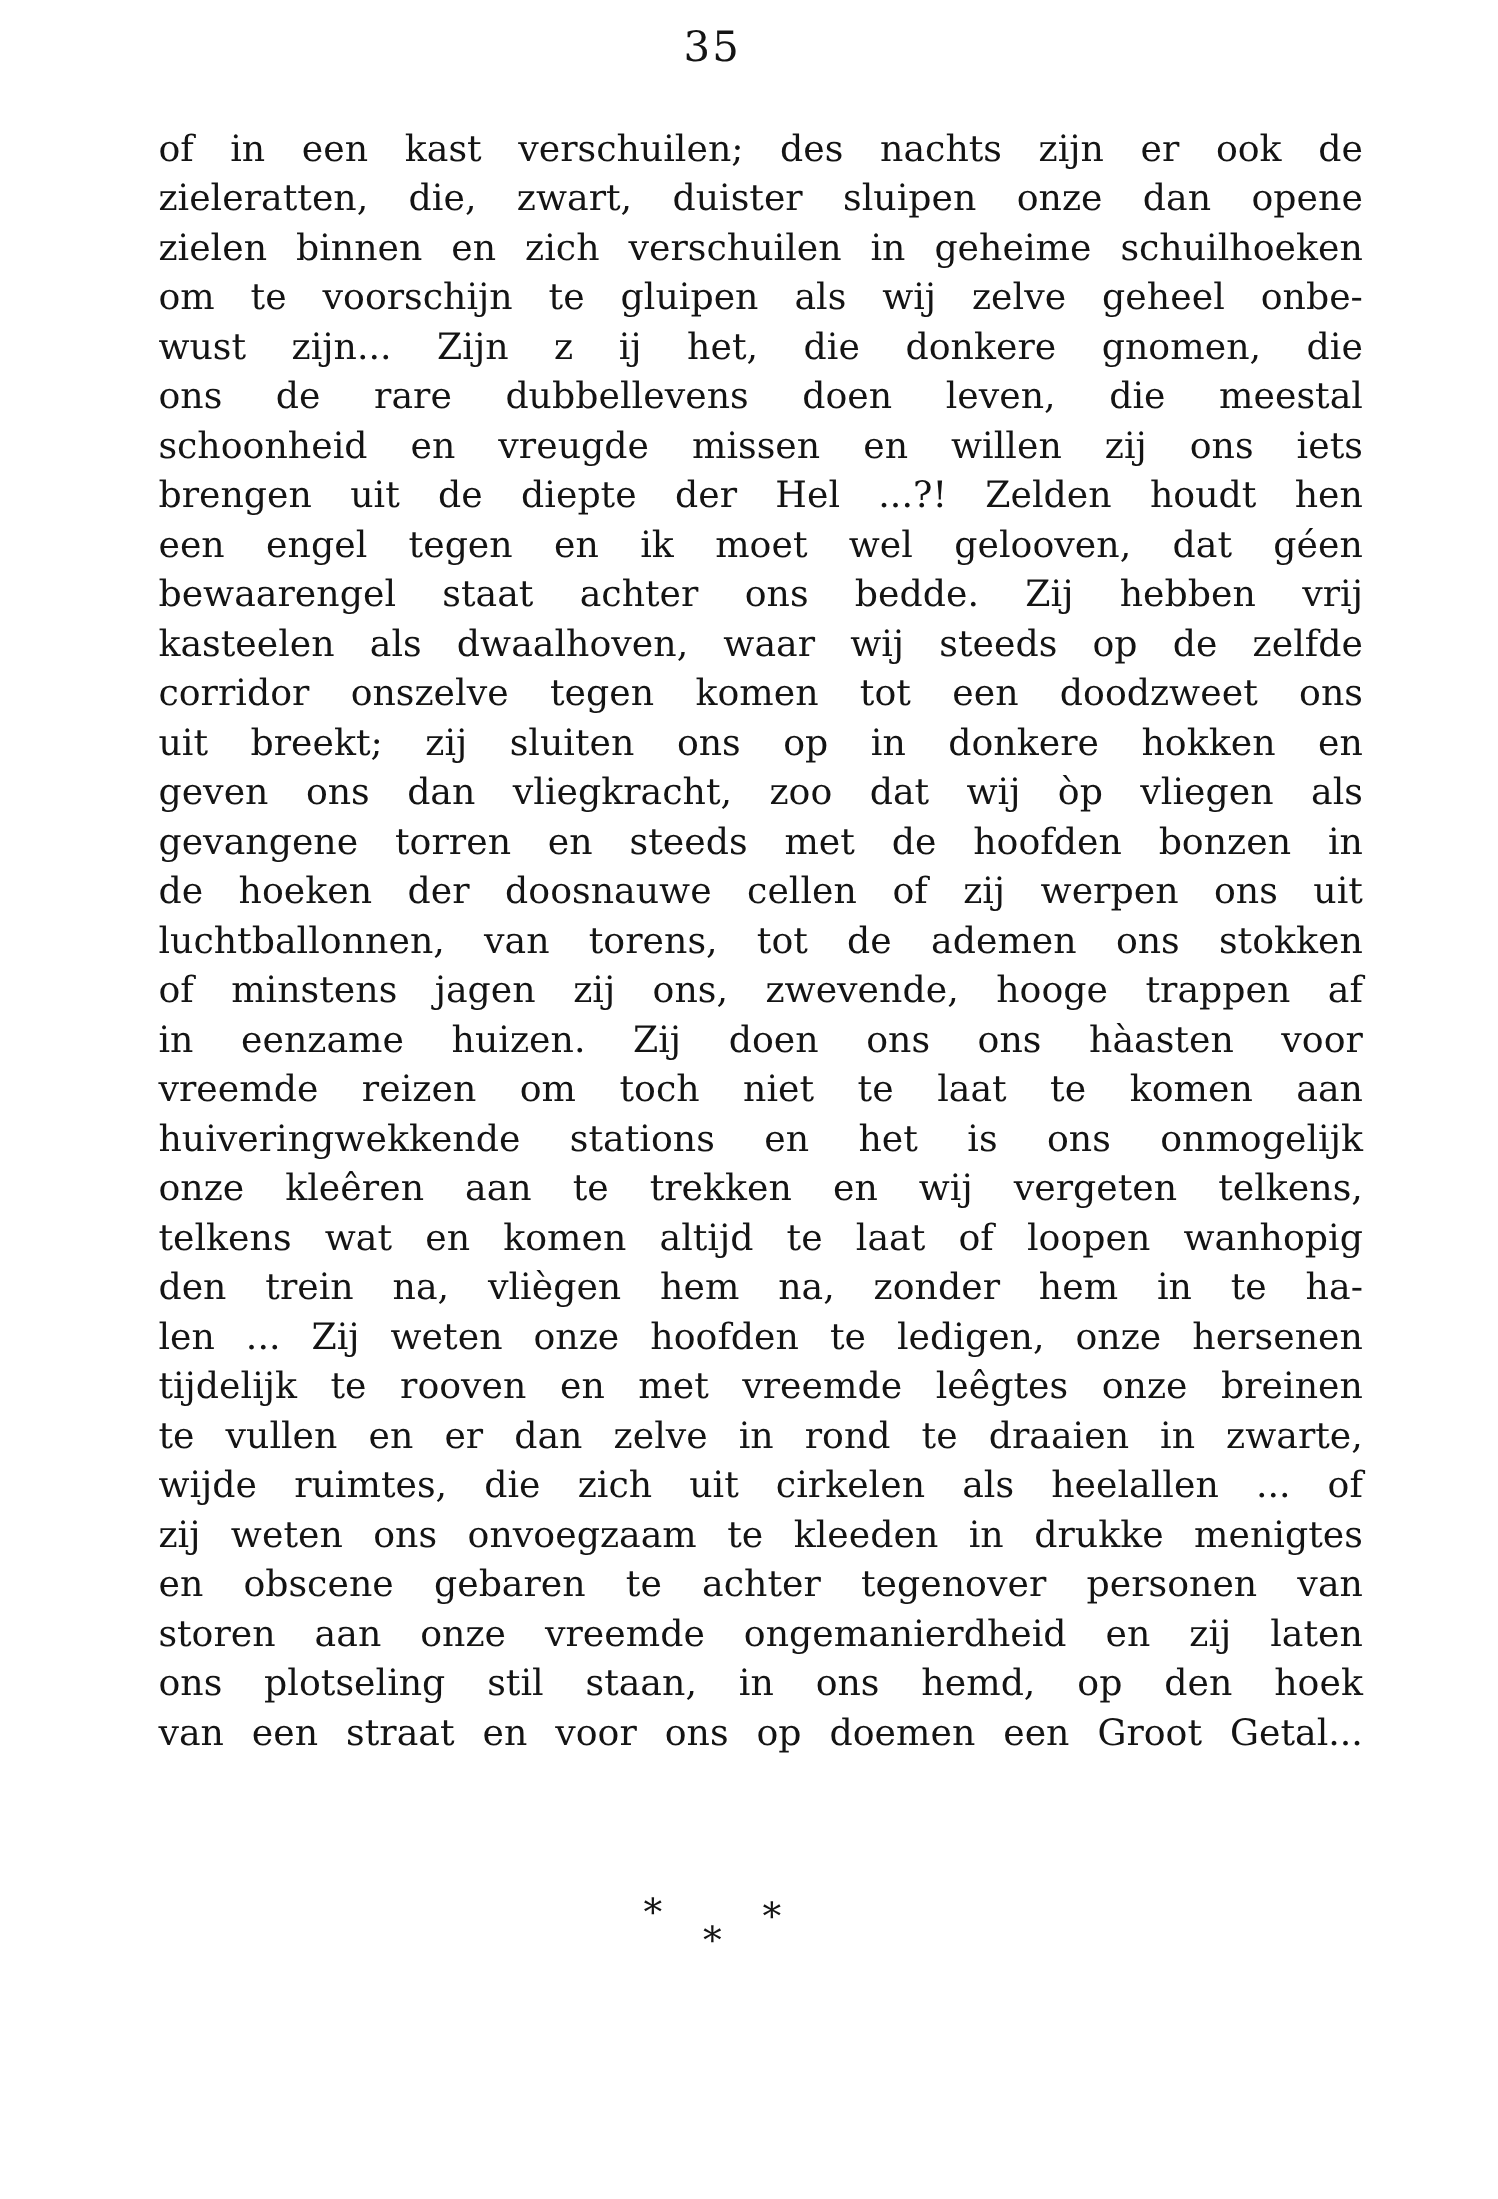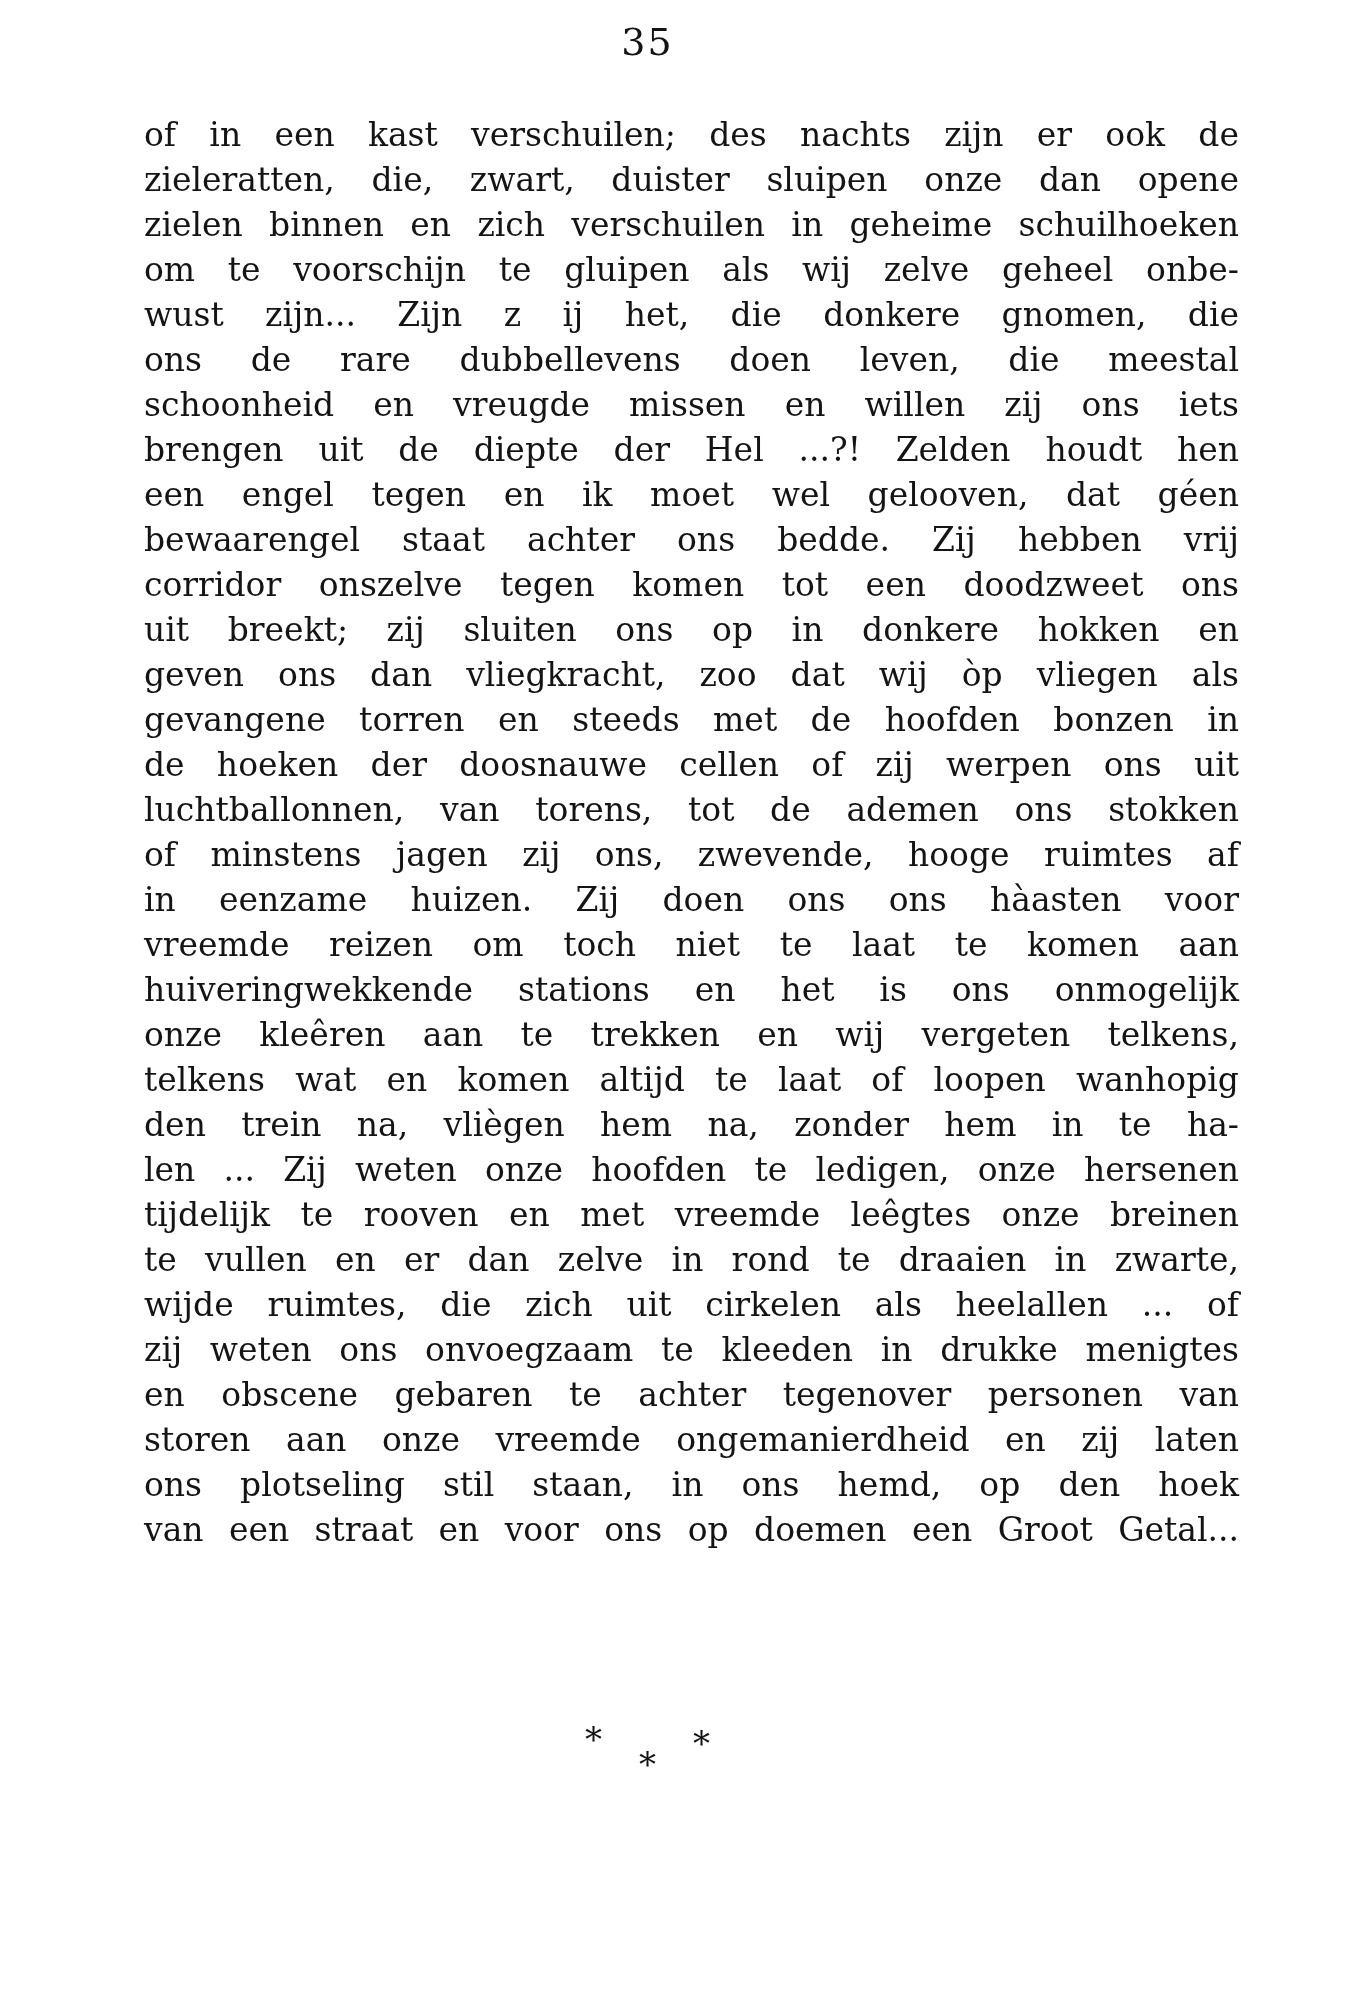--- a/index.html
+++ b/index.html
@@ -73,27 +73,28 @@
     <div class="line">of in een kast verschuilen; des nachts zijn er ook de</div>
     <div class="line">zieleratten, die, zwart, duister sluipen onze dan opene</div>
     <div class="line">zielen binnen en zich verschuilen in geheime schuilhoeken</div>
     <div class="line">om te voorschijn te gluipen als wij zelve geheel onbe-</div>
     <div class="line">wust zijn... Zijn z ij het, die donkere gnomen, die</div>
     <div class="line">ons de rare dubbellevens doen leven, die meestal</div>
     <div class="line">schoonheid en vreugde missen en willen zij ons iets</div>
     <div class="line">brengen uit de diepte der Hel ...?! Zelden houdt hen</div>
     <div class="line">een engel tegen en ik moet wel gelooven, dat géen</div>
     <div class="line">bewaarengel staat achter ons bedde. Zij hebben vrij</div>
+    <div class="line">kasteelen als dwaalhoven, waar wij steeds op de zelfde</div>
     <div class="line">corridor onszelve tegen komen tot een doodzweet ons</div>
     <div class="line">uit breekt; zij sluiten ons op in donkere hokken en</div>
     <div class="line">geven ons dan vliegkracht, zoo dat wij òp vliegen als</div>
     <div class="line">gevangene torren en steeds met de hoofden bonzen in</div>
     <div class="line">de hoeken der doosnauwe cellen of zij werpen ons uit</div>
     <div class="line">luchtballonnen, van torens, tot de ademen ons stokken</div>
-    <div class="line">of minstens jagen zij ons, zwevende, hooge ruimtes af</div>
+    <div class="line">of minstens jagen zij ons, zwevende, hooge trappen af</div>
     <div class="line">in eenzame huizen. Zij doen ons ons hàasten voor</div>
     <div class="line">vreemde reizen om toch niet te laat te komen aan</div>
     <div class="line">huiveringwekkende stations en het is ons onmogelijk</div>
     <div class="line">onze kleêren aan te trekken en wij vergeten telkens,</div>
     <div class="line">telkens wat en komen altijd te laat of loopen wanhopig</div>
     <div class="line">den trein na, vliègen hem na, zonder hem in te ha-</div>
     <div class="line">len ... Zij weten onze hoofden te ledigen, onze hersenen</div>
     <div class="line">tijdelijk te rooven en met vreemde leêgtes onze breinen</div>
     <div class="line">te vullen en er dan zelve in rond te draaien in zwarte,</div>
     <div class="line">wijde ruimtes, die zich uit cirkelen als heelallen ... of</div>

